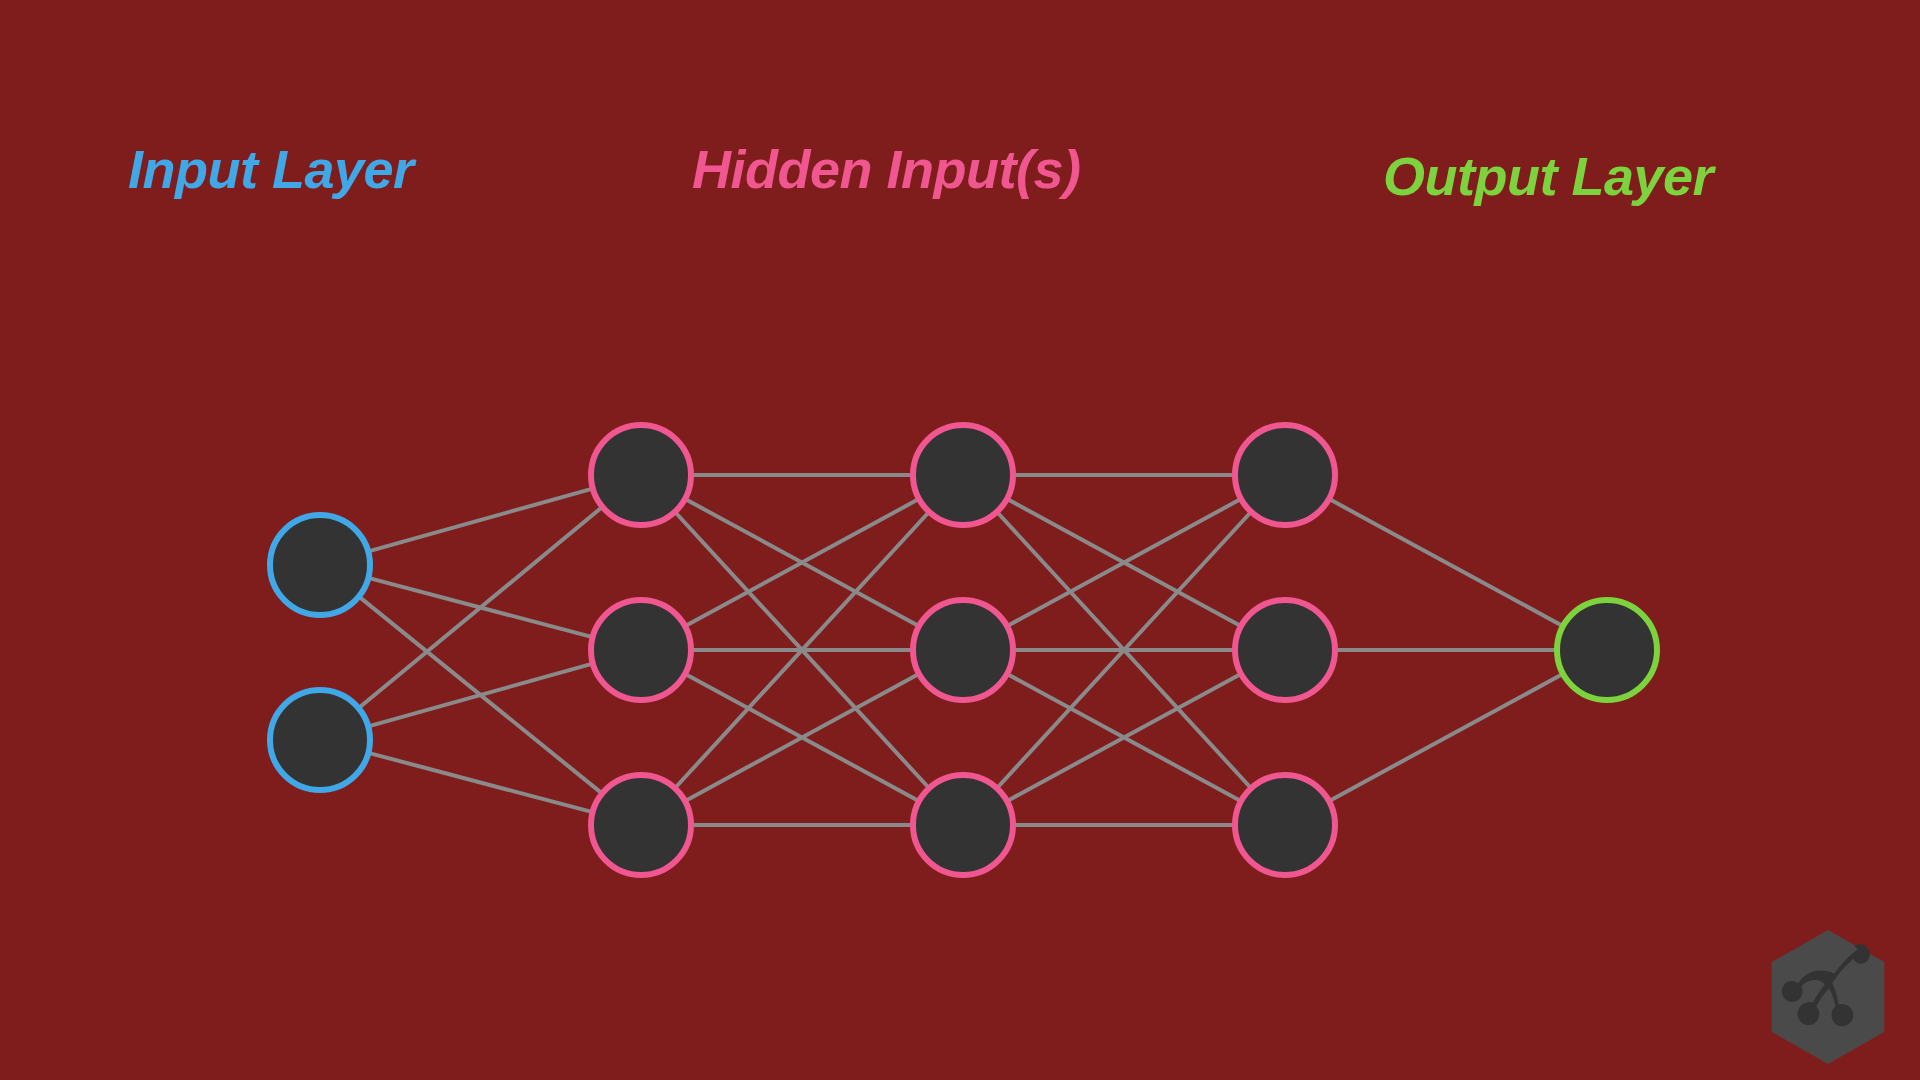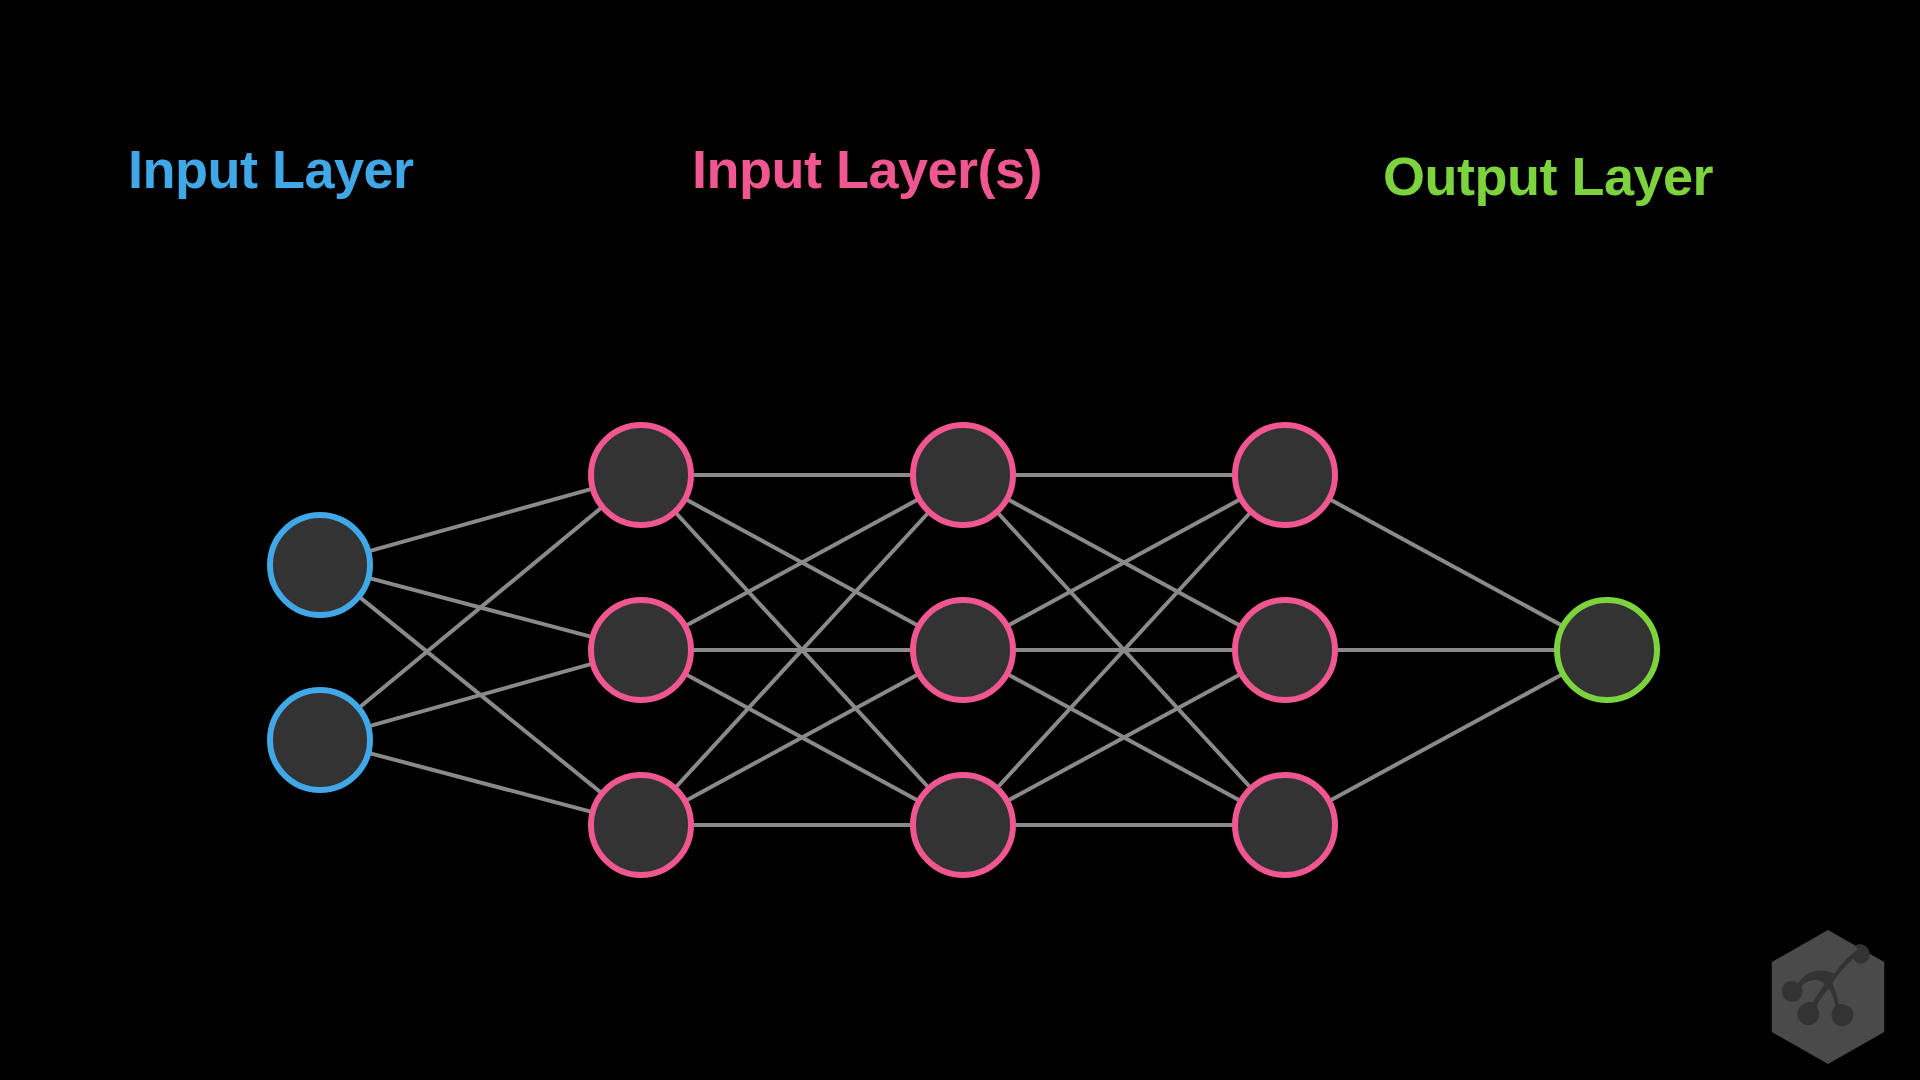--- a/index.html
+++ b/index.html
@@ -45,21 +45,21 @@
     right: 28px;
     bottom: 14px;
     width: 128px;
     height: 138px;
     opacity: 1;
   }
 </style>
 </head>
 <body style="background: rgb(51, 51, 51);">
 
-<div id="stage" style="background: #000000;">
+<div id="stage" style="background: #7f1d1d; font-style: italic;">
 
   <svg id="net-svg" viewBox="0 0 1920 1080">
     <g id="edges-group">
         <line x1="371.03" y1="550.69" x2="589.97" y2="489.31" stroke="#8A8A8A" stroke-width="4" stroke-linecap="round"></line>
         <line x1="371.23" y1="578.57" x2="589.77" y2="636.43" stroke="#8A8A8A" stroke-width="4" stroke-linecap="round"></line>
         <line x1="361.19" y1="598.36" x2="599.81" y2="791.64" stroke="#8A8A8A" stroke-width="4" stroke-linecap="round"></line>
         <line x1="360.87" y1="706.26" x2="600.13" y2="508.74" stroke="#8A8A8A" stroke-width="4" stroke-linecap="round"></line>
         <line x1="371.03" y1="725.69" x2="589.97" y2="664.31" stroke="#8A8A8A" stroke-width="4" stroke-linecap="round"></line>
         <line x1="371.23" y1="753.57" x2="589.77" y2="811.43" stroke="#8A8A8A" stroke-width="4" stroke-linecap="round"></line>
         <line x1="694.00" y1="475.00" x2="910.00" y2="475.00" stroke="#8A8A8A" stroke-width="4" stroke-linecap="round"></line>
@@ -95,21 +95,21 @@
         <circle cx="963" cy="825" r="50" fill="#333333" stroke="#F0568F" stroke-width="6"></circle>
         <circle cx="1285" cy="475" r="50" fill="#333333" stroke="#F0568F" stroke-width="6"></circle>
         <circle cx="1285" cy="650" r="50" fill="#333333" stroke="#F0568F" stroke-width="6"></circle>
         <circle cx="1285" cy="825" r="50" fill="#333333" stroke="#F0568F" stroke-width="6"></circle>
         <circle cx="1607" cy="650" r="50" fill="#333333" stroke="#7DD33E" stroke-width="6"></circle>
       </g>
   </svg>
 
   <div class="layer-label" id="label-input" style="color: rgb(65, 168, 232);">Input Layer</div>
 
-  <div class="layer-label" id="label-hidden" style="color: rgb(240, 86, 143);">Input Layer(s)</div>
+  <div class="layer-label" id="label-hidden" style="color: rgb(240, 86, 143);">Hidden Input(s)</div>
 
   <div class="layer-label" id="label-output" style="color: rgb(125, 211, 62);">Output Layer</div>
 
   <svg id="watermark" viewBox="0 0 120 130">
     <path id="wm-hex" d="M60 2 L113 32 L113 98 L60 128 L7 98 L7 32 Z" fill="#4A4A4A"></path>
     <path id="wm-mark" d="M88 20 C80 26 72 34 66 43 C60 40 53 39 46 41
        C40 43 35 47 32 52 C28 49 22 49 19 53 C15 58 16 65 21 68
        C26 71 33 69 35 64 C37 59 35 55 35 55
        C38 51 43 49 48 49 C52 49 55 51 57 53
        C53 58 49 64 46 70 C42 69 38 70 35 73

